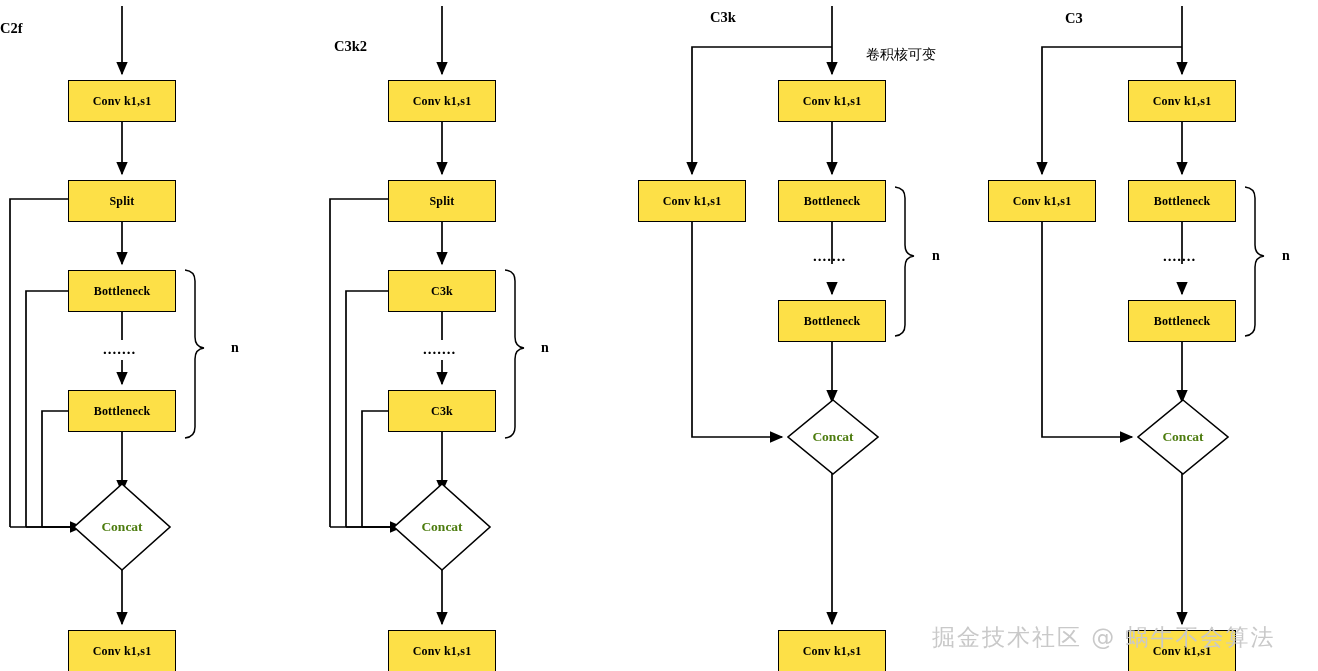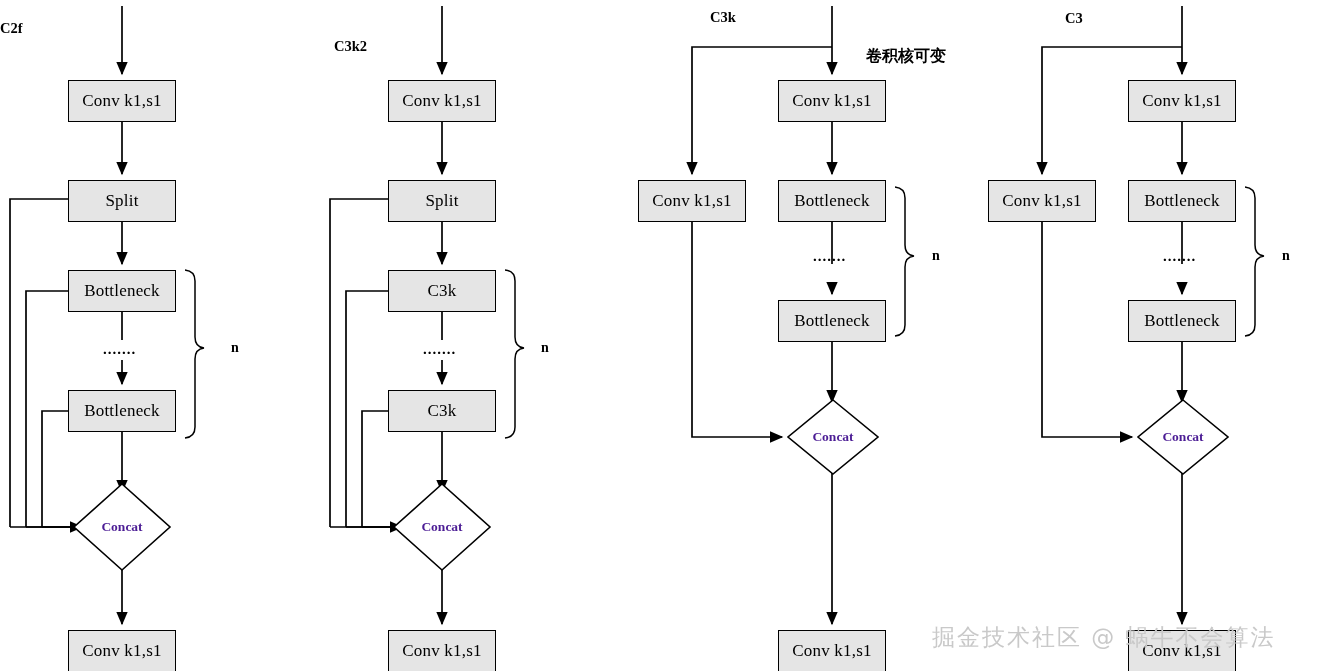--- a/index.html
+++ b/index.html
@@ -21,57 +21,57 @@
     position: absolute;
     left: 0; top: 0;
     width: 1318px;
     height: 671px;
     pointer-events: none;
   }
   .node {
     position: absolute;
     box-sizing: border-box;
     border: 1.6px solid #000;
-    background: #e5e5e5;
+    background: #fde047;
     display: flex;
     align-items: center;
     justify-content: center;
-    font-weight: normal;
-    font-size: 17px;
+    font-weight: bold;
+    font-size: 12px;
     color: #000;
     letter-spacing: 0.2px;
     white-space: nowrap;
   }
   .diamond-wrap {
     position: absolute;
   }
   .diamond-wrap .dlabel {
     position: absolute;
     left: 0; top: 0;
     width: 100%;
     height: 100%;
     display: flex;
     align-items: center;
     justify-content: center;
     font-weight: bold;
     font-size: 13.5px;
-    color: #4c1d95;
+    color: #4d7c0f;
   }
   .col-title {
     position: absolute;
     font-weight: bold;
     font-size: 14.5px;
     color: #000;
     white-space: nowrap;
   }
   .annot-cn {
     position: absolute;
     font-family: "DejaVu Sans", "Liberation Sans", sans-serif;
-    font-weight: bold;
-    font-size: 16px;
+    font-weight: normal;
+    font-size: 14px;
     color: #000;
     white-space: nowrap;
   }
   .dots {
     position: absolute;
     font-weight: bold;
     font-size: 15px;
     letter-spacing: 1px;
     color: #000;
     white-space: nowrap;

